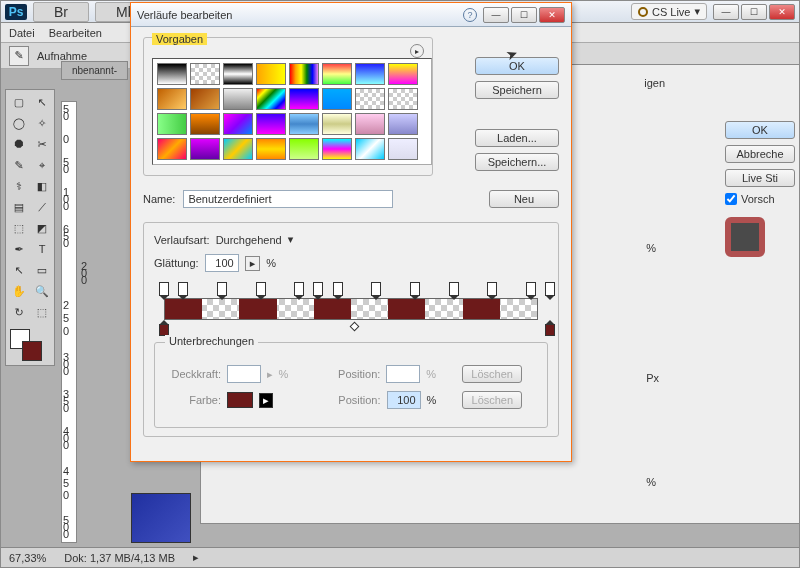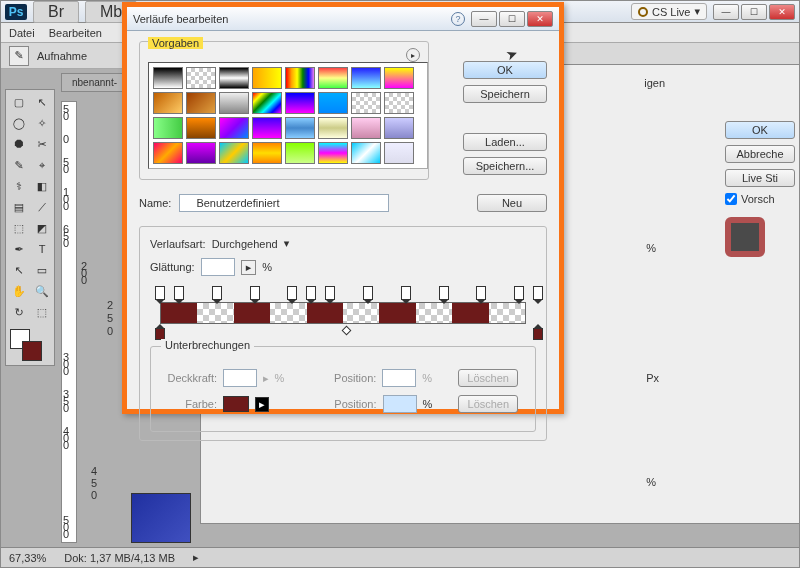--- a/index.html
+++ b/index.html
@@ -2,52 +2,52 @@
 <html><head>
 <meta charset="utf-8">
 <style>
 *{box-sizing:border-box;margin:0;padding:0;font-family:"Segoe UI",Tahoma,sans-serif;font-size:11px;color:#333}
 body{background:#666;width:800px;height:568px;overflow:hidden;position:relative}
 .win{position:absolute;background:#e8e8e8;border:1px solid #8a8a8a}
 
 #main-win{left:0;top:0;width:800px;height:568px;background:#b0b0b0}
 #main-titlebar{height:22px;background:linear-gradient(#f0f3f8,#dae2ec);display:flex;align-items:center;padding:0 4px;gap:6px;border-bottom:1px solid #8a8a8a}
 #ps-icon{width:22px;height:16px;background:#0a2a4a;color:#4fc3f7;font-weight:bold;display:flex;align-items:center;justify-content:center;font-size:12px;border-radius:2px}
-.chip{padding:1px 14px;background:#d8d8d8;border:1px solid #aaa;border-radius:2px;font-size:16px}
+.chip{padding:1px 20px;background:#d8d8d8;border:1px solid #aaa;border-radius:2px;font-size:14px}
 .spacer{flex:1}
 .winbtns{display:flex;gap:2px}
 .winbtn{width:26px;height:16px;border:1px solid #888;background:linear-gradient(#fafafa,#dcdcdc);border-radius:2px;display:flex;align-items:center;justify-content:center;font-size:9px}
 .winbtn.close{background:linear-gradient(#e88,#c33);color:#fff}
 #menubar{height:20px;background:#e8e8e8;display:flex;align-items:center;padding:0 8px;gap:14px;border-bottom:1px solid #aaa}
 #optbar{height:26px;background:#d9d9d9;display:flex;align-items:center;padding:0 8px;gap:8px;border-bottom:1px solid #aaa}
 .dropper{width:20px;height:20px;border:1px solid #888;background:#ececec;display:flex;align-items:center;justify-content:center}
-#doc-tab{position:absolute;left:60px;top:72px;background:#b8b8b8;padding:3px 10px;border:1px solid #888;font-size:10px}
+#doc-tab{position:absolute;left:60px;top:60px;background:#b8b8b8;padding:3px 10px;border:1px solid #888;font-size:10px}
 #toolbox{position:absolute;left:4px;top:88px;width:50px;background:#d4d4d4;border:1px solid #888;padding:2px;display:grid;grid-template-columns:1fr 1fr;gap:1px}
 .tool{width:22px;height:20px;background:#d4d4d4;display:flex;align-items:center;justify-content:center;font-size:11px;border:1px solid transparent}
 .swatches{grid-column:1/3;height:36px;position:relative;margin-top:4px}
 .sw{width:20px;height:20px;border:1px solid #333;position:absolute}
 #ruler-v{position:absolute;left:60px;top:100px;width:16px;bottom:24px;background:#fff;border:1px solid #888;font-size:8px;display:flex;flex-direction:column;justify-content:space-between;padding:4px 1px}
 #statusbar{position:absolute;left:0;bottom:0;height:20px;width:100%;background:#d4d4d4;border-top:1px solid #888;display:flex;align-items:center;padding:0 8px;gap:18px;font-size:10px}
 
 #layerstyle{left:200px;top:64px;width:600px;height:460px;background:#eee}
 #ls-right{position:absolute;right:4px;top:56px;width:70px;display:flex;flex-direction:column;gap:6px}
 .btn{background:linear-gradient(#f8f8f8,#e0e0e0);border:1px solid #888;border-radius:3px;padding:2px 8px;text-align:center;min-width:60px}
 #ls-units{position:absolute;right:140px;top:170px;font-size:10px;line-height:26px;text-align:left}
 #ls-footer{position:absolute;bottom:8px;right:18px}
 
-#grad-win{left:122px;top:2px;width:442px;height:412px;background:#f0f0f0;border:5px solid #f97316;box-shadow:2px 2px 6px rgba(0,0,0,.3)}
+#grad-win{left:130px;top:2px;width:442px;height:460px;background:#f0f0f0;border:1px solid #f97316;box-shadow:2px 2px 6px rgba(0,0,0,.3)}
 #grad-title{height:24px;background:linear-gradient(#fdfdfe,#dde6f1);border-bottom:1px solid #9ab;display:flex;align-items:center;padding:0 6px}
 #grad-body{padding:10px 12px;position:relative;height:calc(100% - 24px)}
 #presets-frame{border:1px solid #bbb;border-radius:3px;padding:6px 8px 10px;width:290px}
 #presets-label{position:relative;top:-12px;background:#fde047;padding:0 4px;display:inline-block}
 #presets-grid{display:grid;grid-template-columns:repeat(8,30px);grid-auto-rows:22px;gap:3px;border:1px inset #aaa;padding:4px;background:#fff;width:280px}
 .preset{width:30px;height:22px;border:1px solid #777}
 #right-buttons{position:absolute;right:12px;top:30px;display:flex;flex-direction:column;gap:6px}
 #name-row{display:flex;align-items:center;gap:8px;margin-top:14px}
-input[type=text]{border:1px solid #9ab;padding:2px 16px;background:#fff}
+input[type=text]{border:1px solid #9ab;padding:2px 4px;background:#fff}
 #type-frame{border:1px solid #bbb;border-radius:3px;padding:10px 10px 8px;margin-top:14px}
 .row{display:flex;align-items:center;gap:6px;margin-bottom:8px}
 #grad-bar-wrap{position:relative;height:56px;margin:8px 4px 4px}
 #grad-bar{position:absolute;left:6px;right:6px;top:18px;height:22px;border:1px solid #666;background:repeating-conic-gradient(#ccc 0 25%,#fff 0 50%) 0 0/12px 12px}
 .seg{position:absolute;top:0;height:100%;background:#6d1a1a}
 .ostop{position:absolute;top:2px;width:10px;height:14px;border:1px solid #333;background:#fff}
 .ostop:before{content:"";position:absolute;left:-1px;bottom:-5px;border-left:5px solid transparent;border-right:5px solid transparent;border-top:5px solid #333}
 .cstop{position:absolute;bottom:0;width:10px;height:12px;border:1px solid #333;background:#6d1a1a}
 .cstop:before{content:"";position:absolute;left:-1px;top:-5px;border-left:5px solid transparent;border-right:5px solid transparent;border-bottom:5px solid #333}
 #stops-frame{border:1px solid #bbb;border-radius:3px;padding:10px;margin-top:6px}
@@ -93,25 +93,25 @@
 
   <div id="doc-tab">nbenannt-</div>
 
   <div id="ruler-v">
       <div style="line-height: 7px;">5 0</div>
       <div style="line-height: 7px;">0</div>
       <div style="line-height: 7px;">5 0</div>
       <div style="line-height: 7px;">1 0 0</div>
       <div style="line-height: 7px;">6 5 0</div>
       <div style="line-height: 7px; margin-left: 18px;">2 0 0</div>
-      <div style="line-height: 13px; padding-left: 44px;">2 5 0</div>
+      <div style="line-height: 13px;">2 5 0</div>
       <div style="line-height: 7px;">3 0 0</div>
       <div style="line-height: 7px;">3 5 0</div>
       <div style="line-height: 7px;">4 0 0</div>
-      <div style="line-height: 12px; padding-left: 28px;">4 5 0</div>
+      <div style="line-height: 12px;">4 5 0</div>
       <div style="line-height: 7px;">5 0 0</div>
     </div>
 
   <div id="toolbox">
       <div class="tool">▢</div>
       <div class="tool">↖</div>
       <div class="tool">◯</div>
       <div class="tool">✧</div>
       <div class="tool">⯃</div>
       <div class="tool">✂</div>

